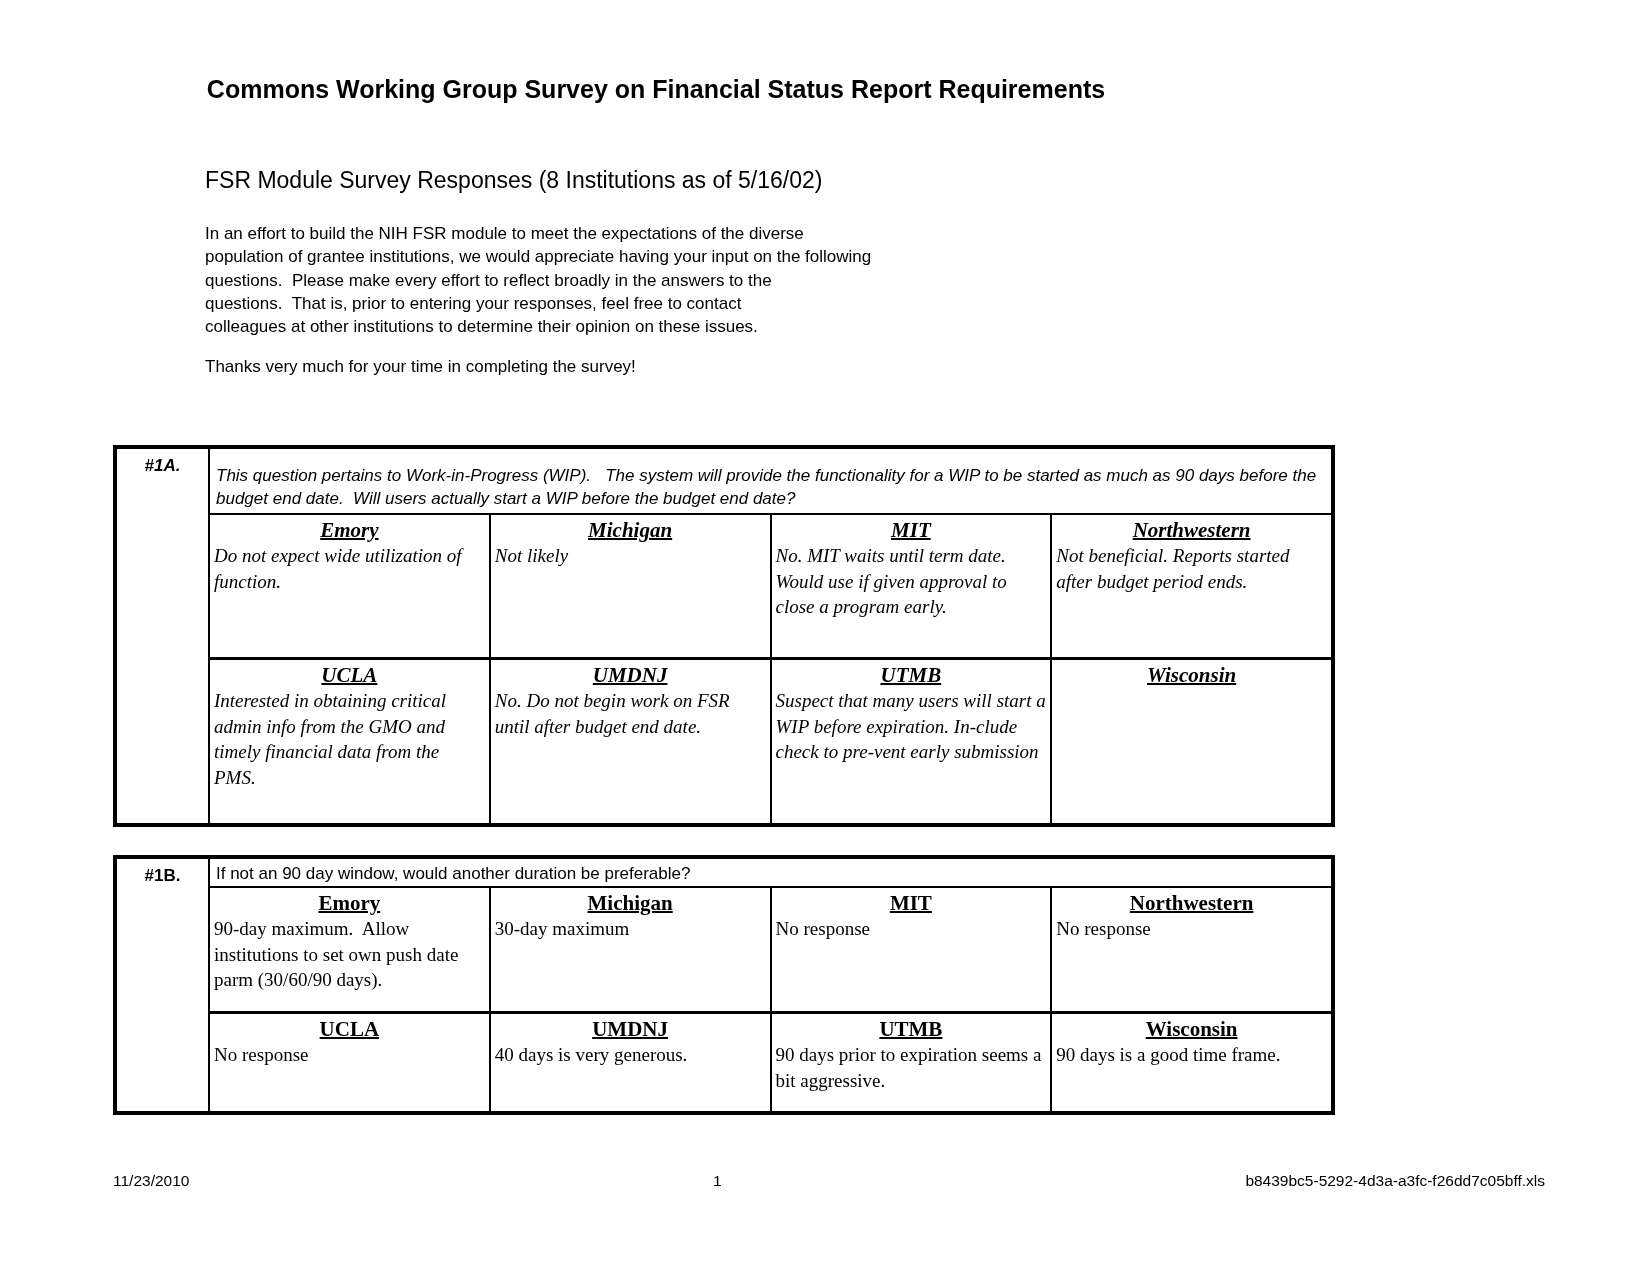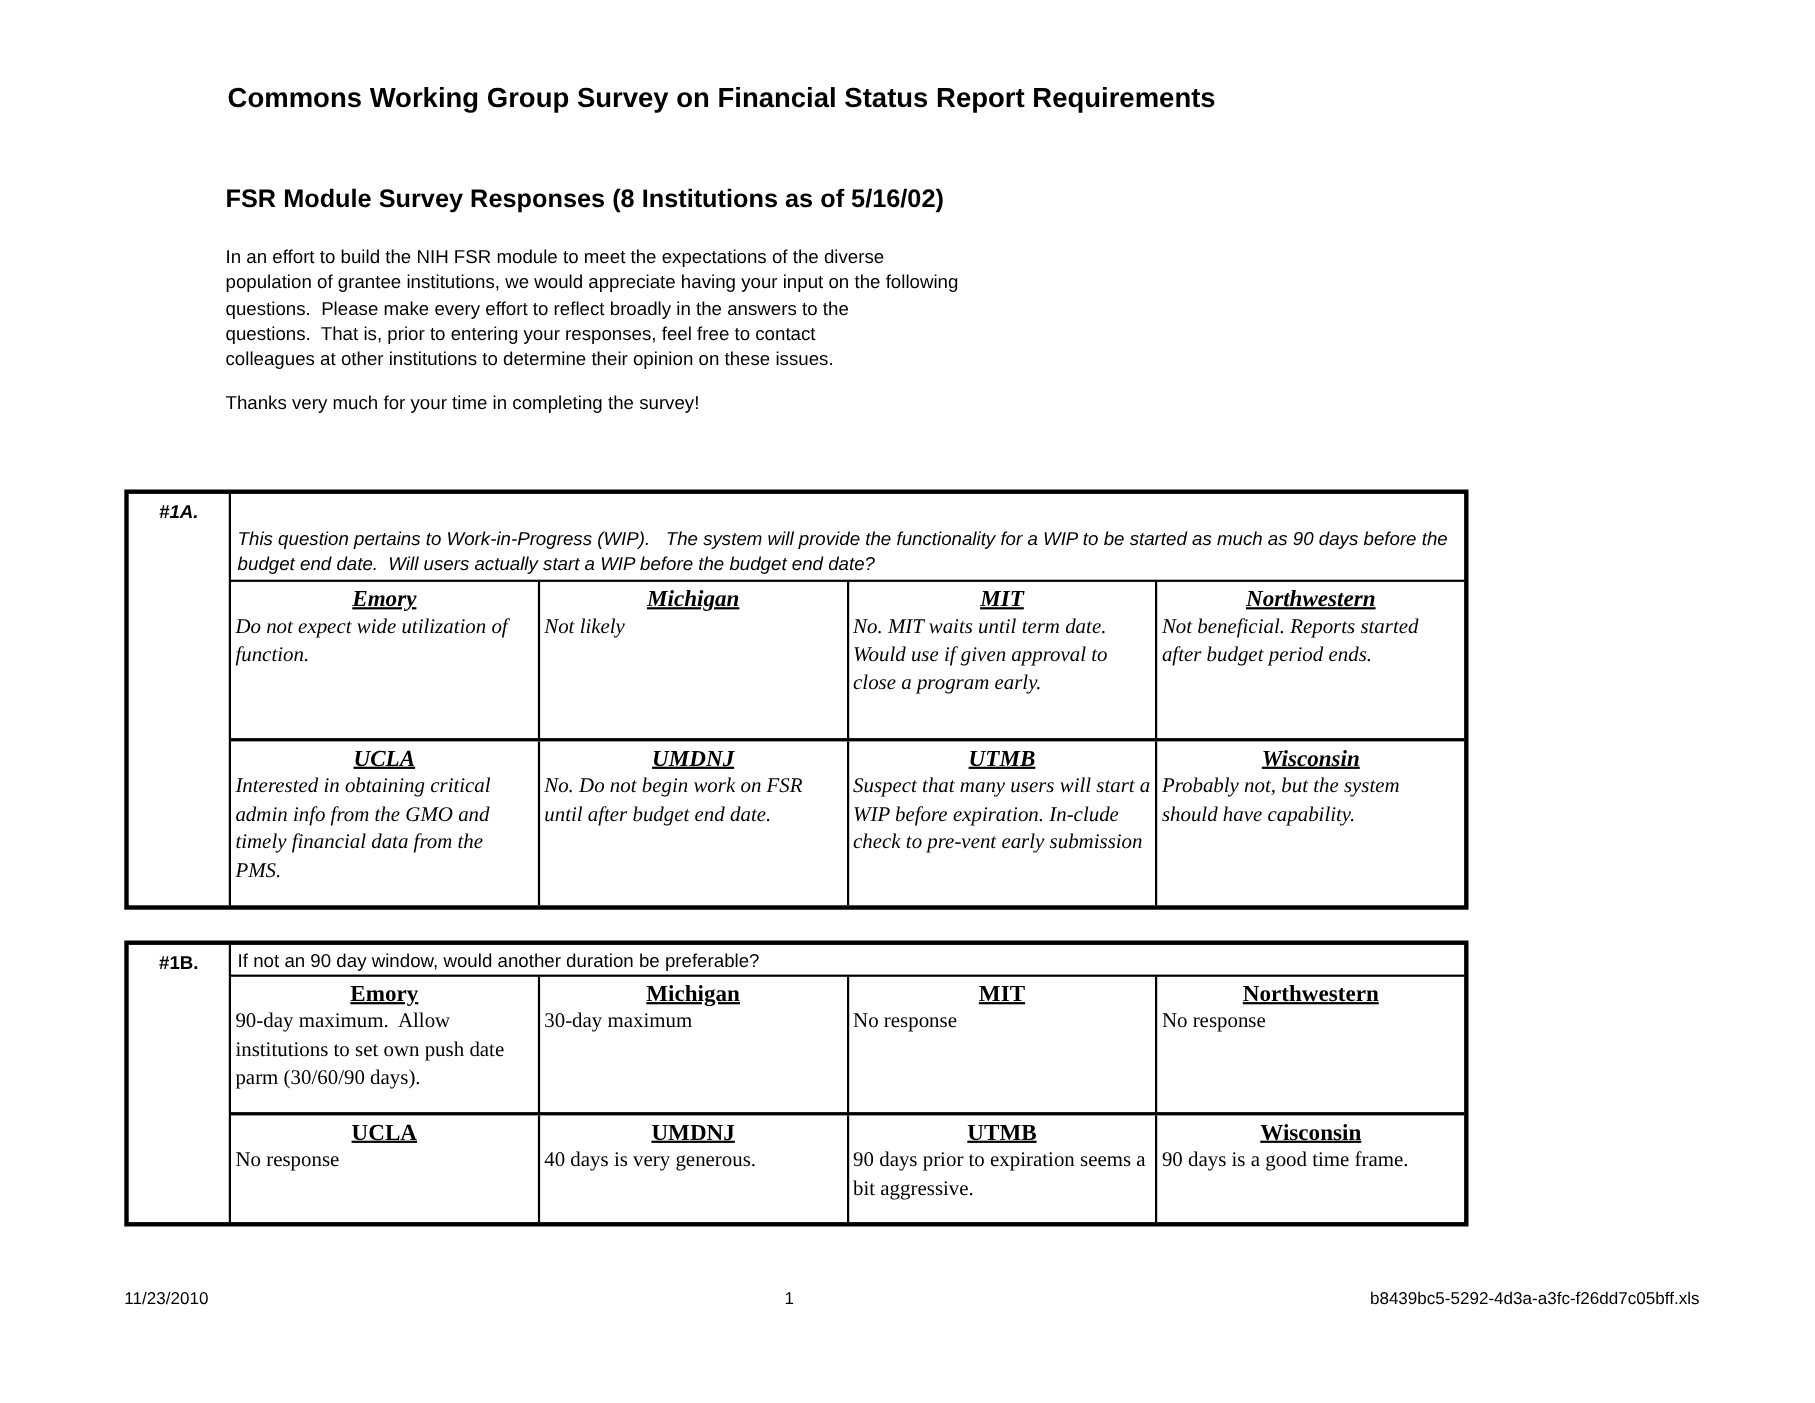--- a/index.html
+++ b/index.html
@@ -7,21 +7,21 @@
     width:1650px;height:1275px;position:relative;background:#ffffff;
     font-family:"Liberation Sans", sans-serif;color:#000;
     overflow:hidden;
   }
   .doc-title{
     position:absolute;top:75px;left:0;width:1312px;
     text-align:center;font-size:25px;font-weight:bold;
   }
   .doc-subtitle{
     position:absolute;top:167px;left:205px;
-    font-size:23px;font-weight:bold;
+    font-size:23px;font-weight:normal;
   }
   .intro-text{
     position:absolute;top:222px;left:205px;width:760px;
     font-size:17px;line-height:23.3px;white-space:pre-wrap;
   }
   .thanks-text{
     position:absolute;top:357px;left:205px;
     font-size:17px;
   }
   
@@ -37,21 +37,21 @@
     text-align:center;padding-top:7px;
     font-size:17px;font-weight:bold;
   }
   .content-col{flex:1 1 auto;display:flex;flex-direction:column;min-width:0;}
   .question-row{
     border-bottom:2px solid #000;box-sizing:border-box;
     display:flex;align-items:flex-end;
     padding:2px 6px 3px 6px;
     font-size:17px;line-height:23px;white-space:pre-wrap;
   }
-  .table-1a .question-row{height:80px;}
+  .table-1a .question-row{height:66px;}
   .table-1b .question-row{height:29px;align-items:flex-start;padding-top:3px;}
   .inst-row{display:flex;flex:1 1 auto;min-height:0;}
   .inst-row.first{border-bottom:3px solid #000;box-sizing:border-box;}
   .table-1a .inst-row.first{height:145px;flex:0 0 auto;}
   .table-1b .inst-row.first{height:126px;flex:0 0 auto;}
   .inst-cell{
     flex:1 1 0;border-right:2px solid #000;box-sizing:border-box;
     padding:1px 4px 2px 4px;min-width:0;
     font-family:"Liberation Serif", serif;
   }
@@ -115,21 +115,20 @@
       <div class="inst-cell">
         <span class="inst-name">UMDNJ</span>
         <span class="inst-response">No. Do not begin work on FSR until after budget end date.</span>
       </div>
       <div class="inst-cell">
         <span class="inst-name">UTMB</span>
         <span class="inst-response">Suspect that many users will start a WIP before expiration. In-clude check to pre-vent early submission</span>
       </div>
       <div class="inst-cell">
         <span class="inst-name">Wisconsin</span>
-        <span class="inst-response">Probably not, but the system should have capability.</span>
       </div>
     </div>
   </div>
 </div>
 
 <div class="survey-table table-1b">
   <div class="label-col">#1B.</div>
   <div class="content-col">
     <div class="question-row">If not an 90 day window, would another duration be preferable?</div>
     <div class="inst-row first">

